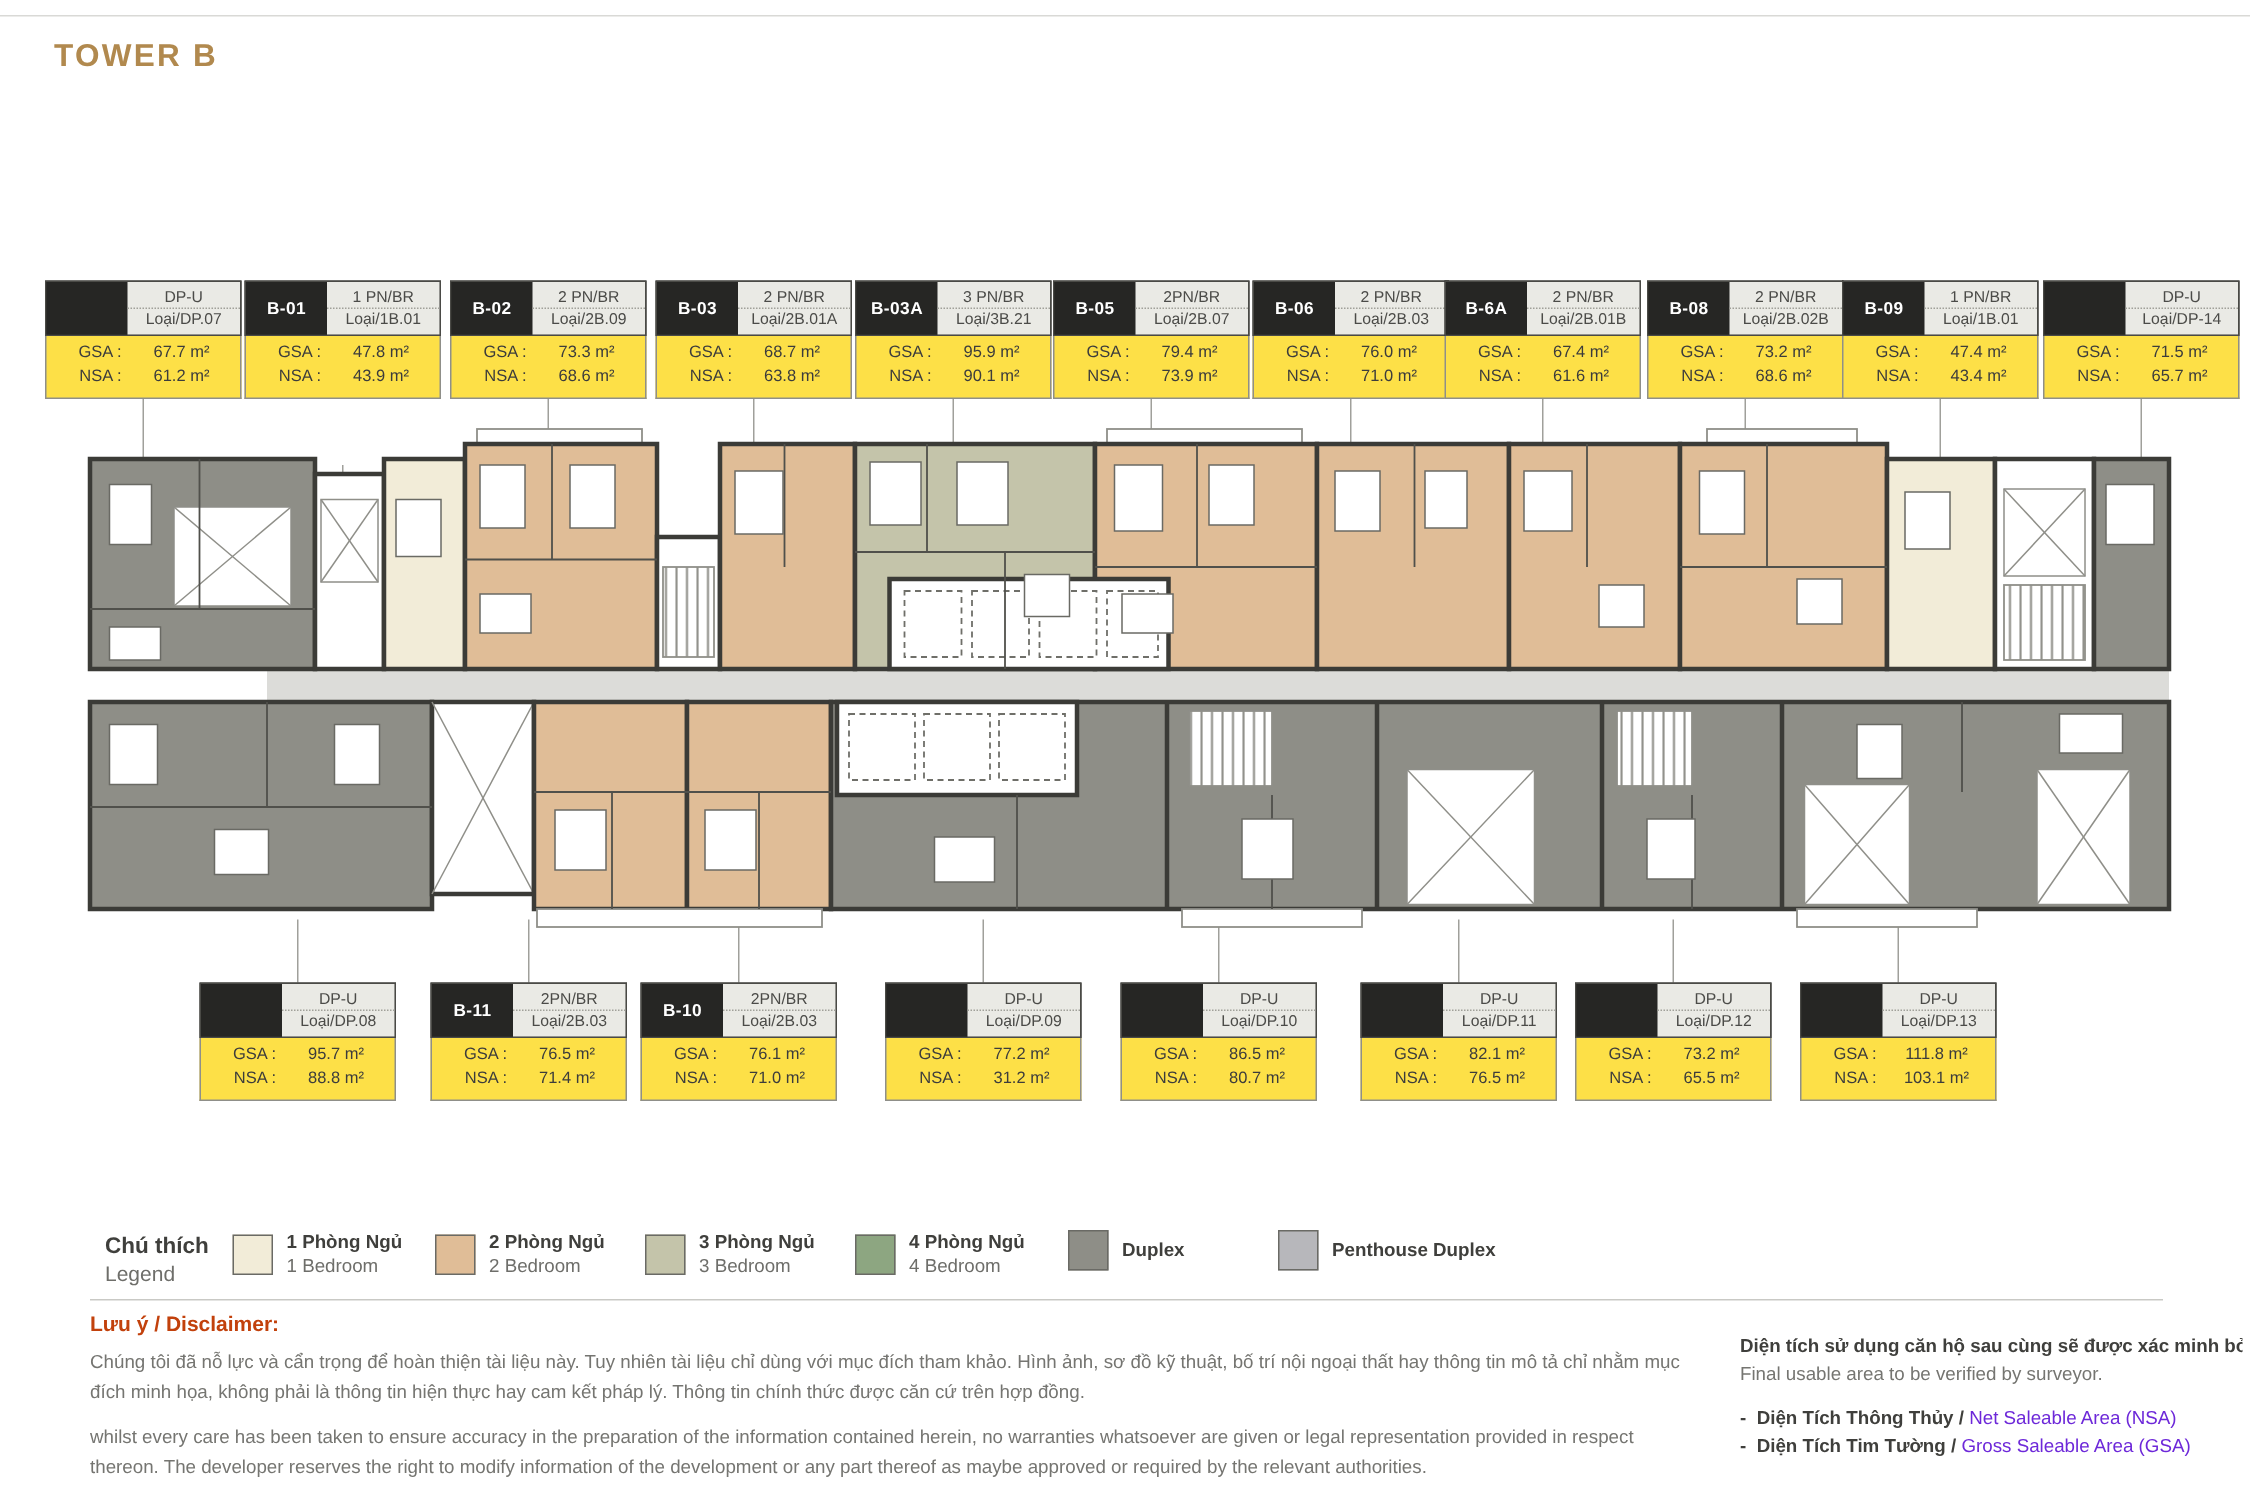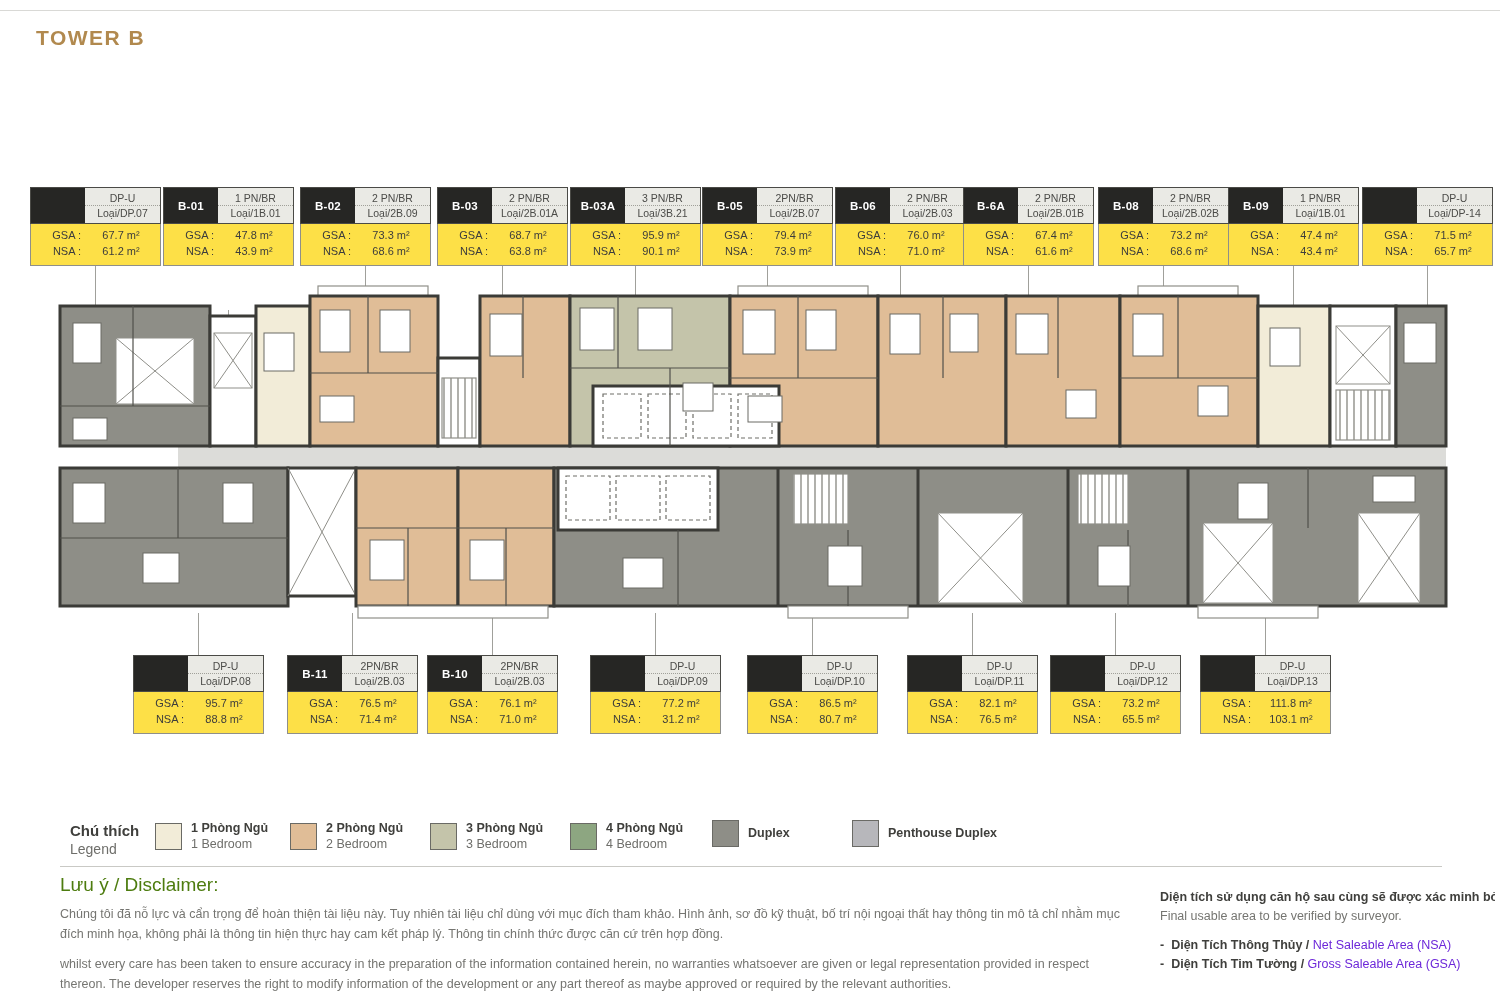--- a/index.html
+++ b/index.html
@@ -52,21 +52,21 @@
   .legend-title .t2 { font-size:14px; color:#6e6e6a; margin-top:2px; }
   .legend-item { position:absolute; top:820px; display:flex; align-items:center; }
   .lg-swatch { width:27px; height:27px; border:1px solid #6a6a65; margin-right:9px; flex:0 0 auto; }
   .lg-text .vi { font-size:12.5px; font-weight:700; color:#3f3f3c; line-height:1.3; }
   .lg-text .en { font-size:12.5px; color:#6e6e6a; line-height:1.4; }
 
   .sep-rule { position:absolute; left:60px; top:866px; width:1382px; height:1px; background:#c9c9c5; }
 
   
   .disc { position:absolute; left:60px; top:874px; width:1070px; }
-  .disc h3 { font-size:19px; font-weight:400; color:#4d7c0f; margin-bottom:8px; }
+  .disc h3 { font-size:14px; font-weight:700; color:#c2410c; margin-bottom:8px; }
   .disc p { font-size:12.5px; color:#757571; line-height:1.6; margin-bottom:10px; }
   .notes { position:absolute; left:1160px; top:888px; width:335px; overflow:hidden; }
   .notes .n1 { font-size:12.5px; font-weight:700; color:#3f3f3c; white-space:nowrap; line-height:1.5; }
   .notes .n2 { font-size:12.5px; color:#757571; line-height:1.5; margin-bottom:10px; }
   .notes .b  { font-size:12.5px; line-height:1.55; white-space:nowrap; }
   .notes .b .vi { font-weight:700; color:#3f3f3c; }
   .notes .b .en { color:#6d28d9;text-align:right; }
 </style>
 </head>
 <body>

